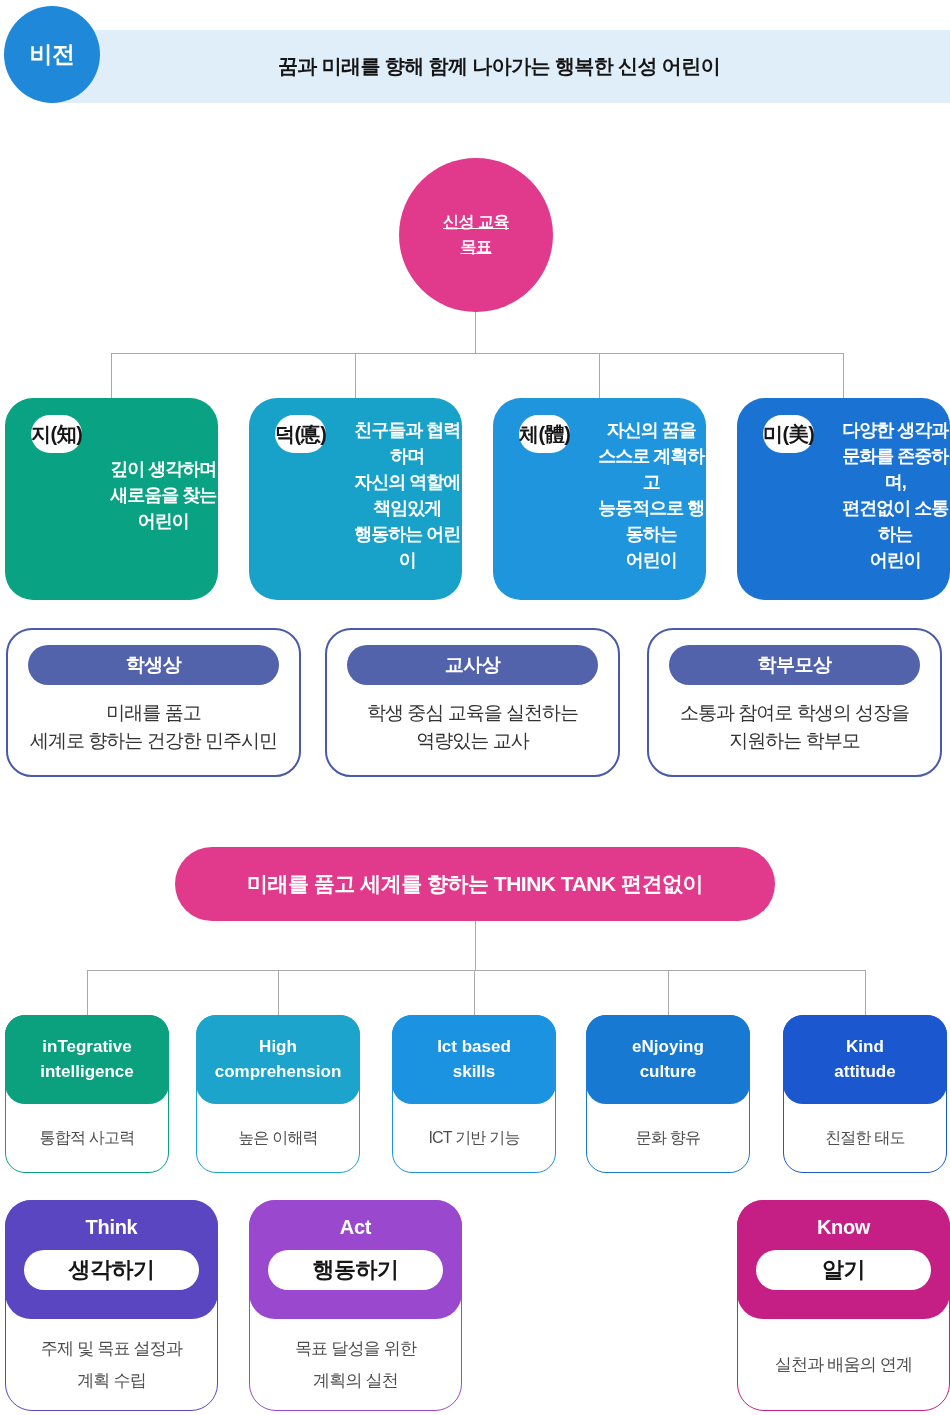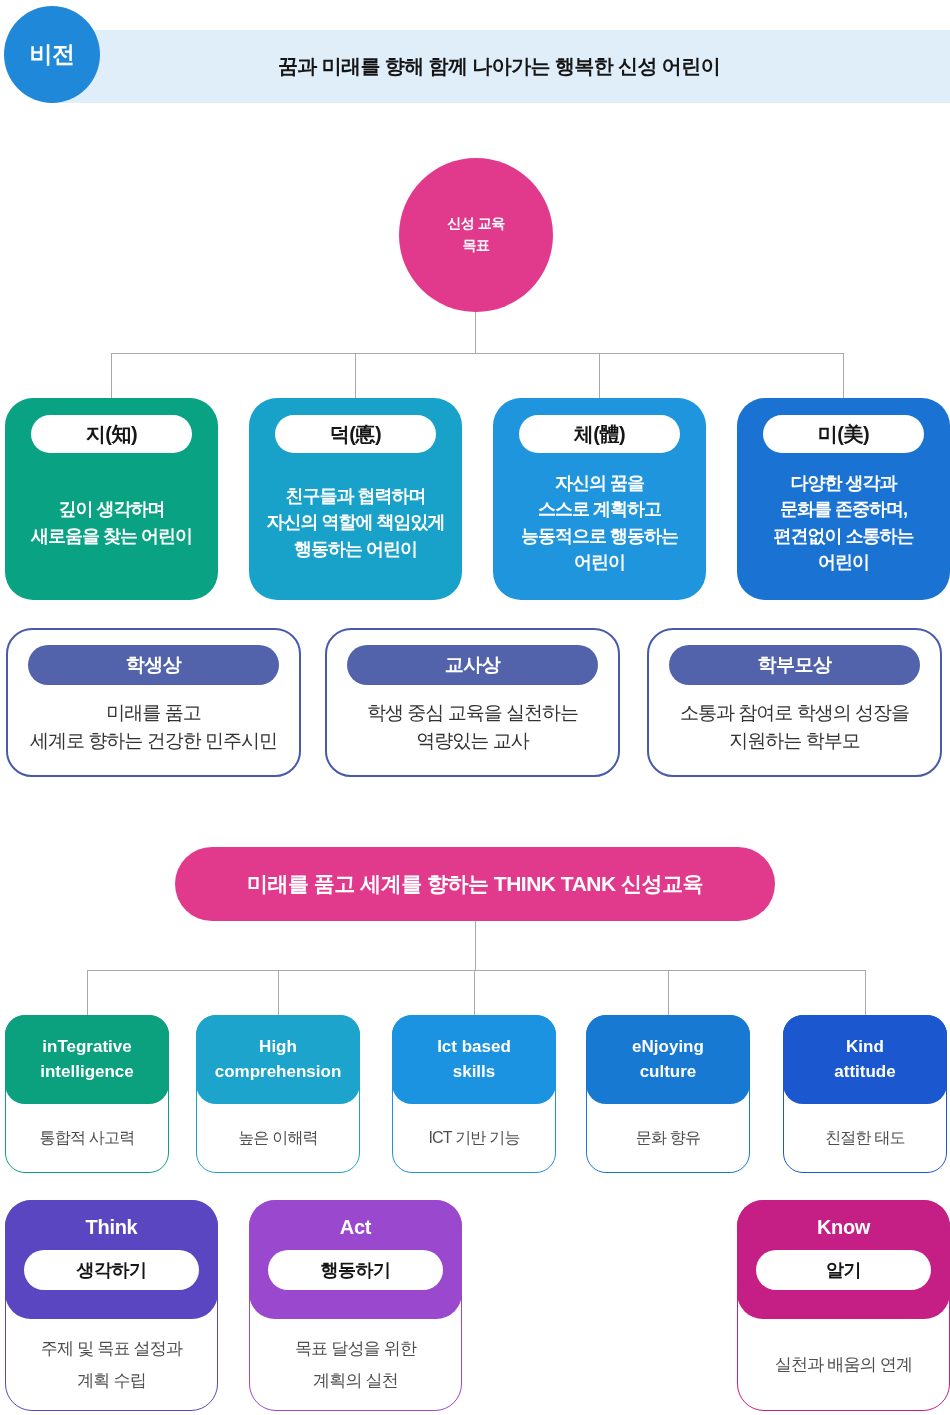--- a/index.html
+++ b/index.html
@@ -17,32 +17,32 @@
   .vision-text { font-size:20px; font-weight:bold; color:#151515; letter-spacing:-0.6px; }
   .vision-circle {
     left:4px; top:6px; width:96px; height:97px; border-radius:50%;
     background:#1f88d8; color:#fff; font-size:23px; font-weight:bold;
     display:flex; align-items:center; justify-content:center; letter-spacing:-0.5px;
   }
 
   
   .goal-circle {
     left:399px; top:158px; width:154px; height:154px; border-radius:50%;
-    background:#e13a8c; color:#fff; font-weight:bold; font-size:14px;
+    background:#e13a8c; color:#fff; font-weight:bold; font-size:16px;
     text-align:center; line-height:1.55; letter-spacing:-0.5px;
-    display:flex; align-items:center; justify-content:center; white-space:pre-line;
+    display:flex; align-items:center; justify-content:center; white-space:pre-line;text-decoration:underline;
   }
 
   
   .line { background:#a9a9a9; }
 
   
   .goal-box {
     top:398px; width:213px; height:202px; border-radius:28px;
-    display:flex; flex-direction:column;
+    display:flex; 
   }
   .g1 { background:#09a283; } .g2 { background:#18a2c9; }
   .g3 { background:#1e95dc; } .g4 { background:#1a73d2; }
   .goal-pill {
     margin:17px 26px 0; height:38px; background:#fff; border-radius:99px;
     display:flex; align-items:center; justify-content:center;
     font-weight:bold; font-size:20px; color:#161616; letter-spacing:-0.5px;
   }
   .goal-body {
     flex:1; display:flex; align-items:center; justify-content:center;
@@ -97,21 +97,21 @@
   }
   .k1 { --c:#5b46c2; } .k2 { --c:#9a48ce; } .k3 { --c:#c746c8; } .k4 { --c:#c51e84; }
   .tank-head {
     background:var(--c); height:119px; margin:-1px -1px 0; border-radius:26px;
     display:flex; flex-direction:column; align-items:center; color:#fff;
   }
   .tank-title { margin-top:16px; font-size:20px; font-weight:bold; letter-spacing:-0.3px; }
   .tank-pill {
     margin-top:11px; height:40px; width:calc(100% - 38px); background:#fff;
     border-radius:99px; display:flex; align-items:center; justify-content:center;
-    color:#161616; font-weight:bold; font-size:18px; letter-spacing:-0.5px;
+    color:#161616; font-weight:bold; font-size:22px; letter-spacing:-0.5px;
   }
   .tank-body {
     flex:1; display:flex; align-items:center; justify-content:center;
     text-align:center; color:#4e4e4e; font-size:17px; line-height:1.85;
     white-space:pre-line; letter-spacing:-0.8px;
   }
 </style>
 </head>
 <body>
 
@@ -172,21 +172,21 @@
     <div class="persona-body">학생 중심 교육을 실천하는
 역량있는 교사</div>
   </div>
   <div class="abs persona-box" style="left:647px;">
     <div class="persona-pill">학부모상</div>
     <div class="persona-body">소통과 참여로 학생의 성장을
 지원하는 학부모</div>
   </div>
 
   <div class="abs slogan">
-    <span>미래를 품고 세계를 향하는 THINK TANK 신성교육</span>
+    <span>미래를 품고 세계를 향하는 THINK TANK 편견없이</span>
   </div>
 
   <div class="abs line" style="left:475px;top:921px;width:1px;height:49px;"></div>
   <div class="abs line" style="left:87px;top:970px;width:778px;height:1px;"></div>
   <div class="abs line" style="left:87px;top:970px;width:1px;height:45px;"></div>
   <div class="abs line" style="left:278px;top:970px;width:1px;height:45px;"></div>
   <div class="abs line" style="left:474px;top:970px;width:1px;height:45px;"></div>
   <div class="abs line" style="left:668px;top:970px;width:1px;height:45px;"></div>
   <div class="abs line" style="left:865px;top:970px;width:1px;height:45px;"></div>
 

